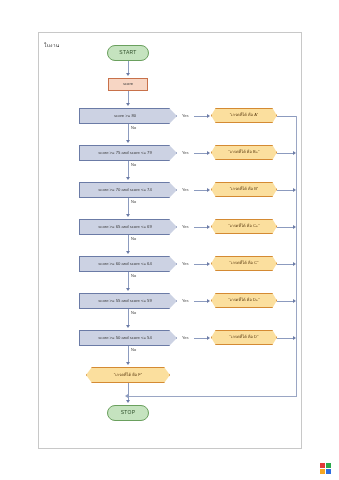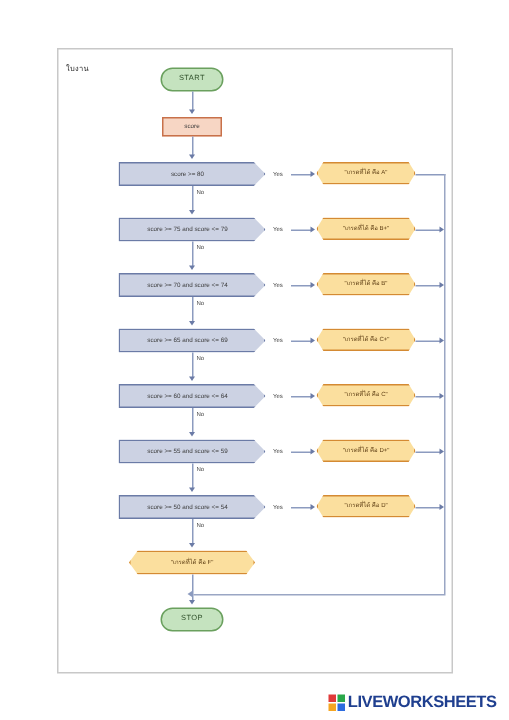--- a/index.html
+++ b/index.html
@@ -201,14 +201,13 @@
 
 </div>
 
 <div class="logo">
   <span class="logo-mark">
     <i style="background:#e03a3a"></i>
     <i style="background:#2aa84a"></i>
     <i style="background:#f5a623"></i>
     <i style="background:#2d6cdf"></i>
   </span>
-  <span class="logo-text">LIVEWORKSHEETS</span>
 </div>
 
 </body></html>

